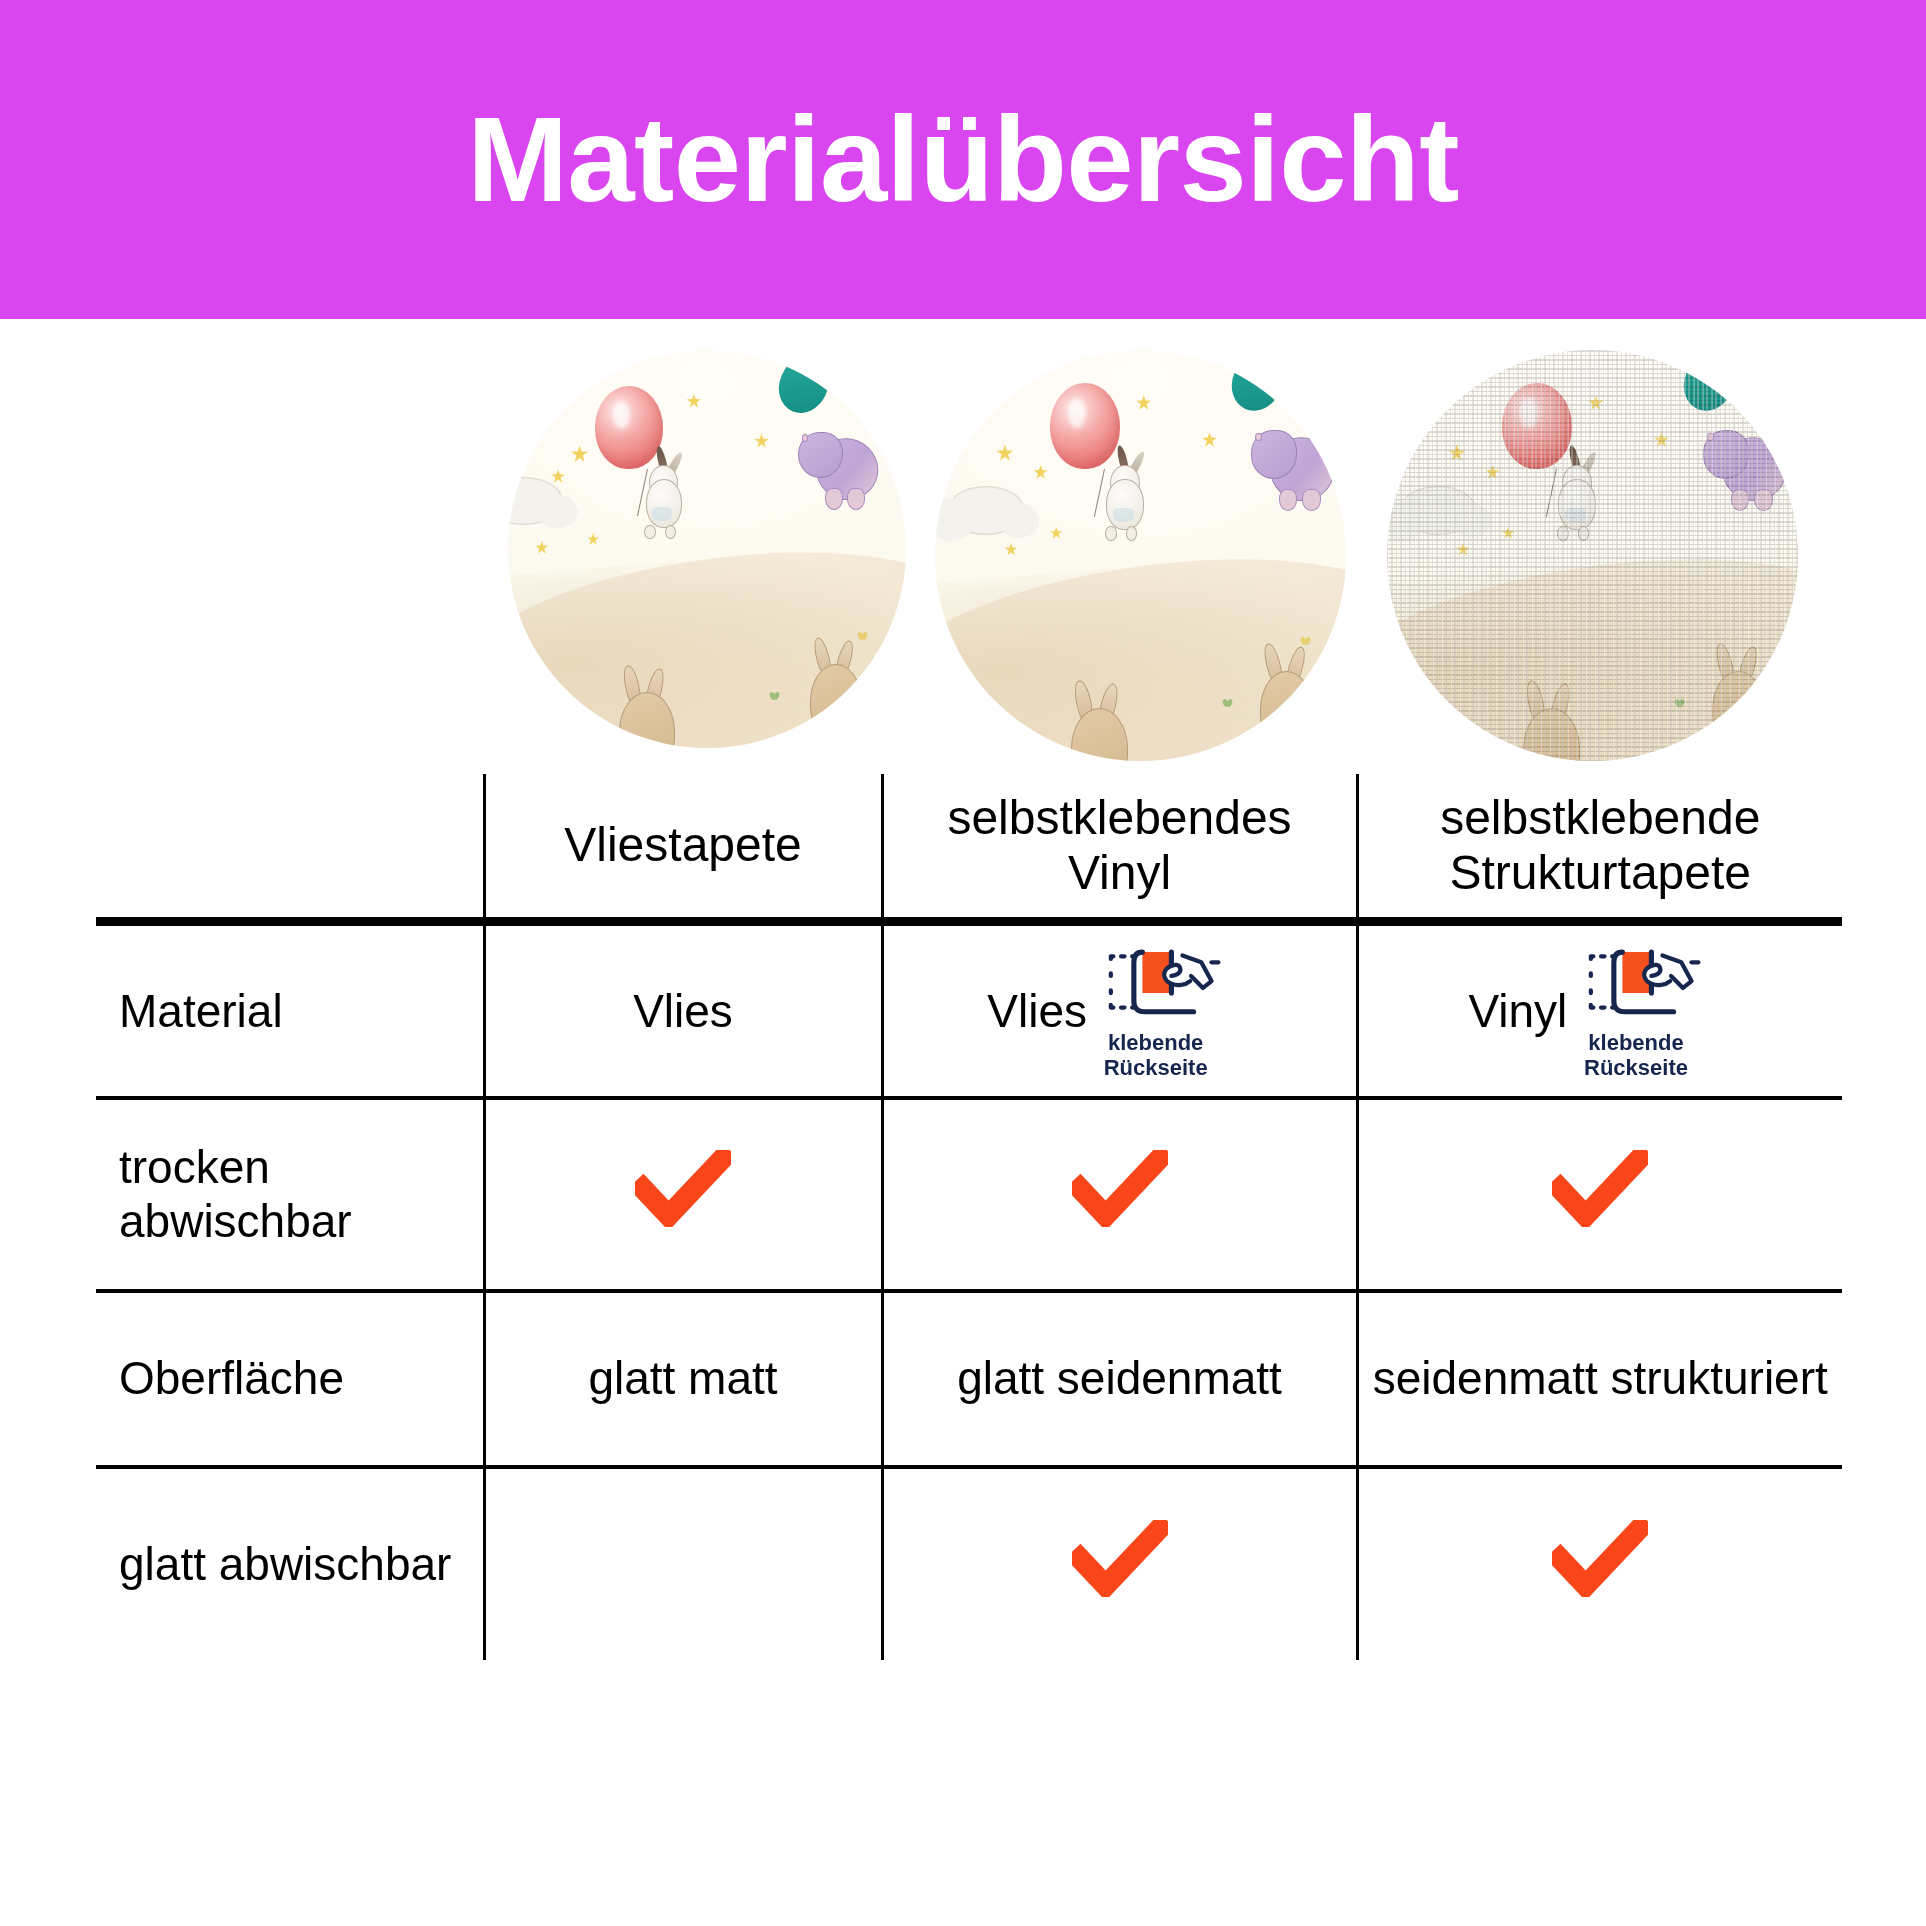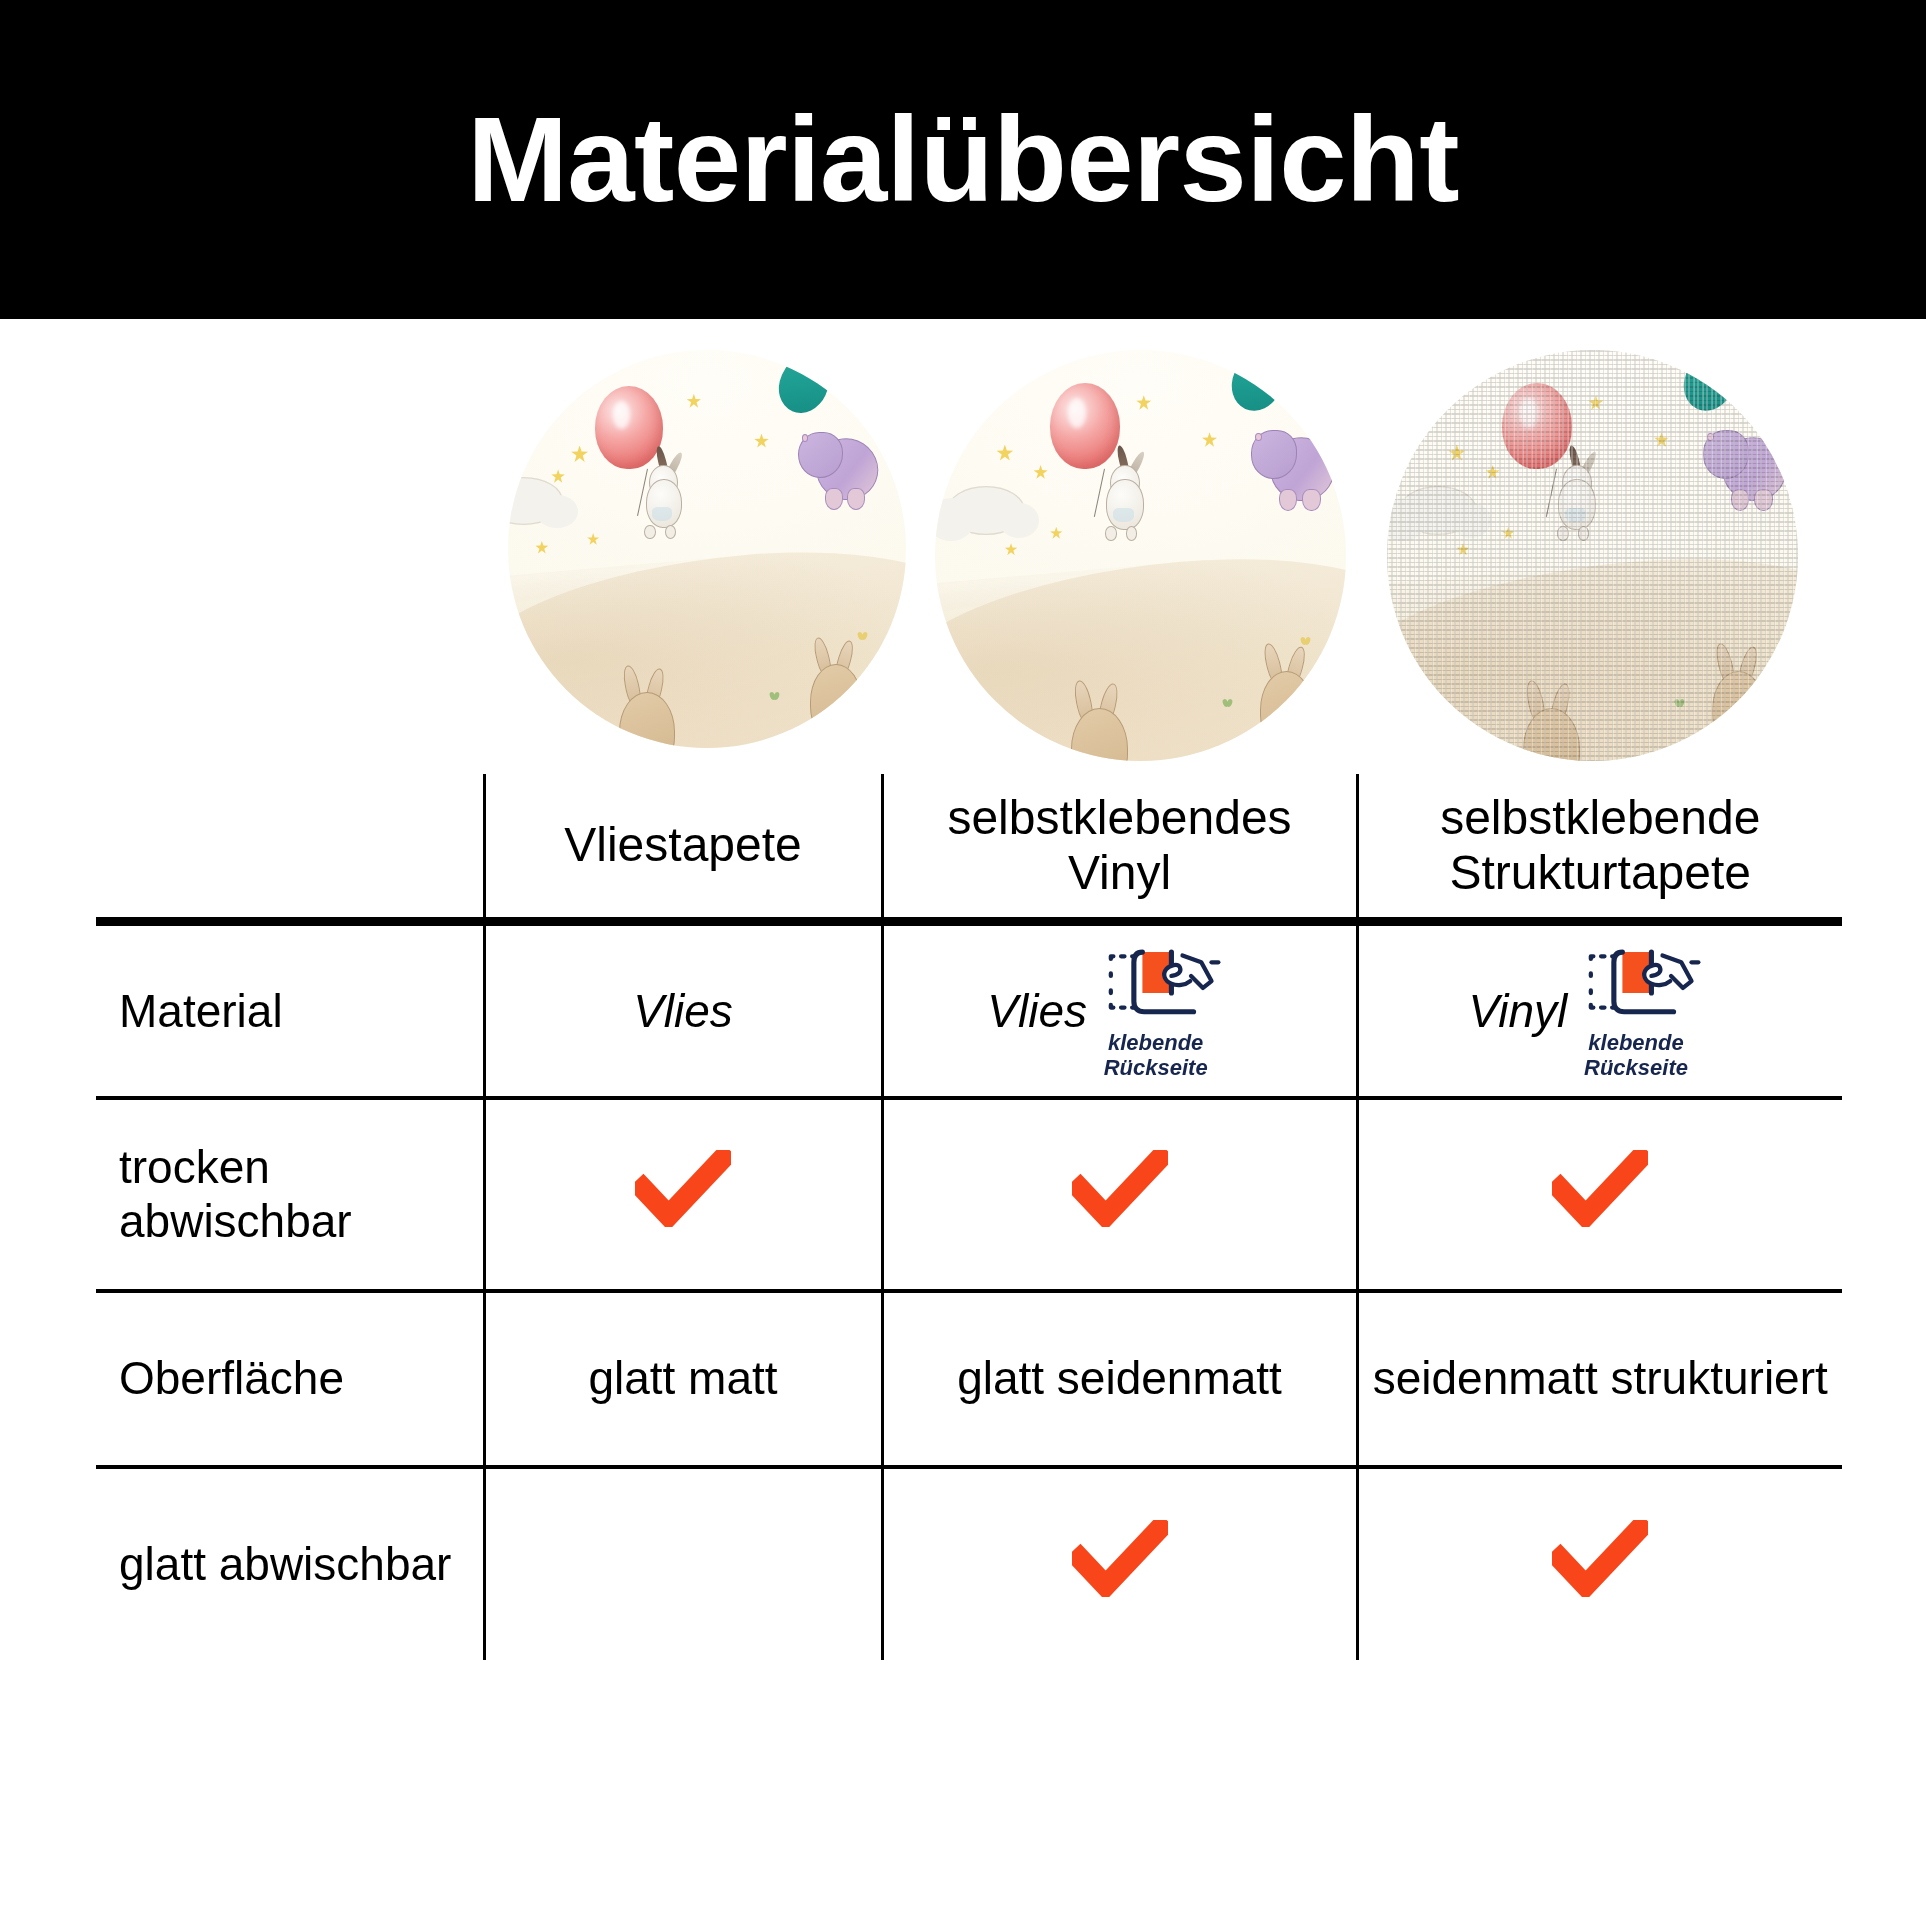--- a/index.html
+++ b/index.html
@@ -9,21 +9,21 @@
     background: #ffffff;
     font-family: "Liberation Sans", sans-serif;
     overflow: hidden;
   }
   #page { position: relative; width: 1926px; height: 1926px; background:#fff; }
 
   
   .header-bar {
     position: absolute; left: 0; top: 0;
     width: 1926px; height: 319px;
-    background: #000000;
+    background: #d946ef;
     display: flex; align-items: center; justify-content: center;
   }
   .header-title {
     color: #ffffff;
     font-size: 121px;
     font-weight: 700;
     letter-spacing: -0.6px;
     line-height: 1;
     white-space: nowrap;
   }
@@ -228,21 +228,21 @@
   .hdr-row th.c-col { border-left: 3.9px solid #000; }
 
   .sep-row td { height: 0; padding: 0; border-bottom: 9px solid #000; }
 
   .body-row td { height: 176px; font-size: 46px; line-height: 1.18; }
   .body-row td.c-label { text-align: left; padding-left: 23px; border: none; }
   .body-row td.c-col { border-left: 3.9px solid #000; }
   .body-row.divider td { border-bottom: 4.5px solid #000; }
   .body-row.tall td { height: 193px; }
 
-  .cell-inline { display:flex; align-items:center; justify-content:center; gap:16.7px;font-style:italic; }
+  .cell-inline { display:flex; align-items:center; justify-content:center; gap:16.7px; }
   .cell-inline .val { white-space: nowrap; }
 
   
   .badge { display:flex; flex-direction:column; align-items:flex-start; width: 148px; }
   .badge-icon { width: 128px; height: 87px; }
   .badge-text {
     margin-top: 2.6px;
     font-size: 22px; font-weight: 700; line-height: 1.12;
     color: #17264f; text-align:center; white-space: nowrap;
   }

